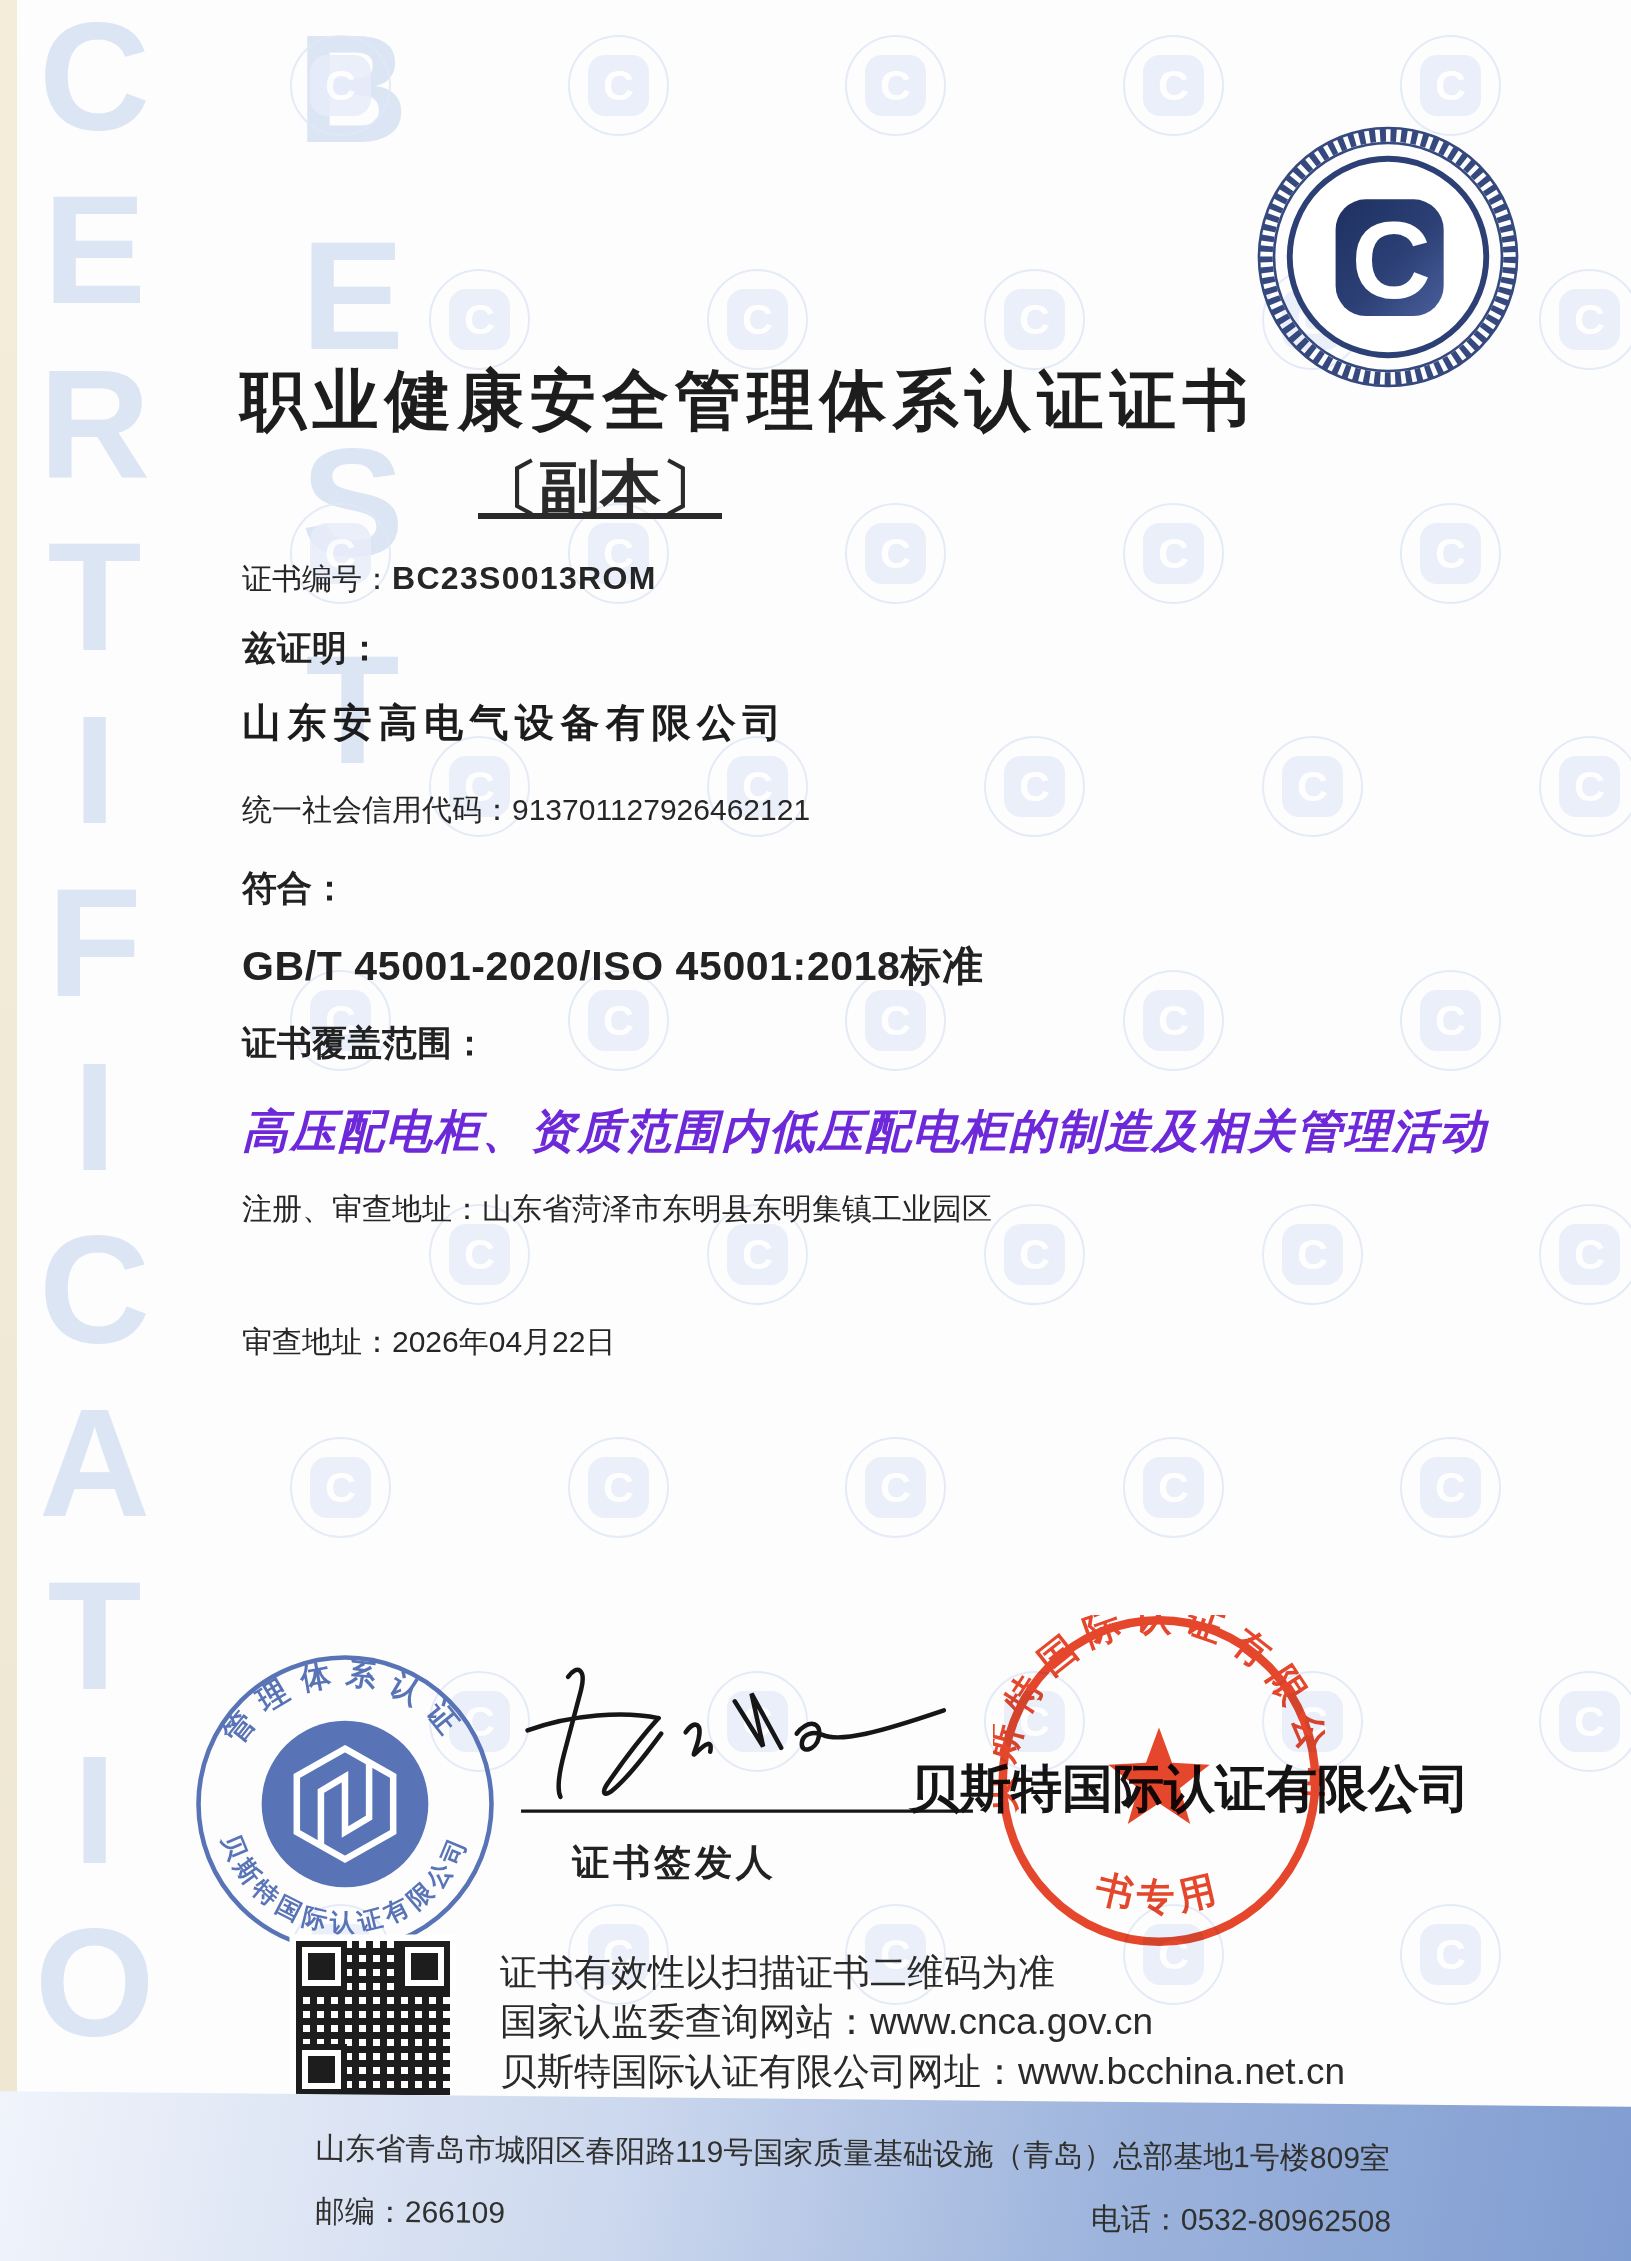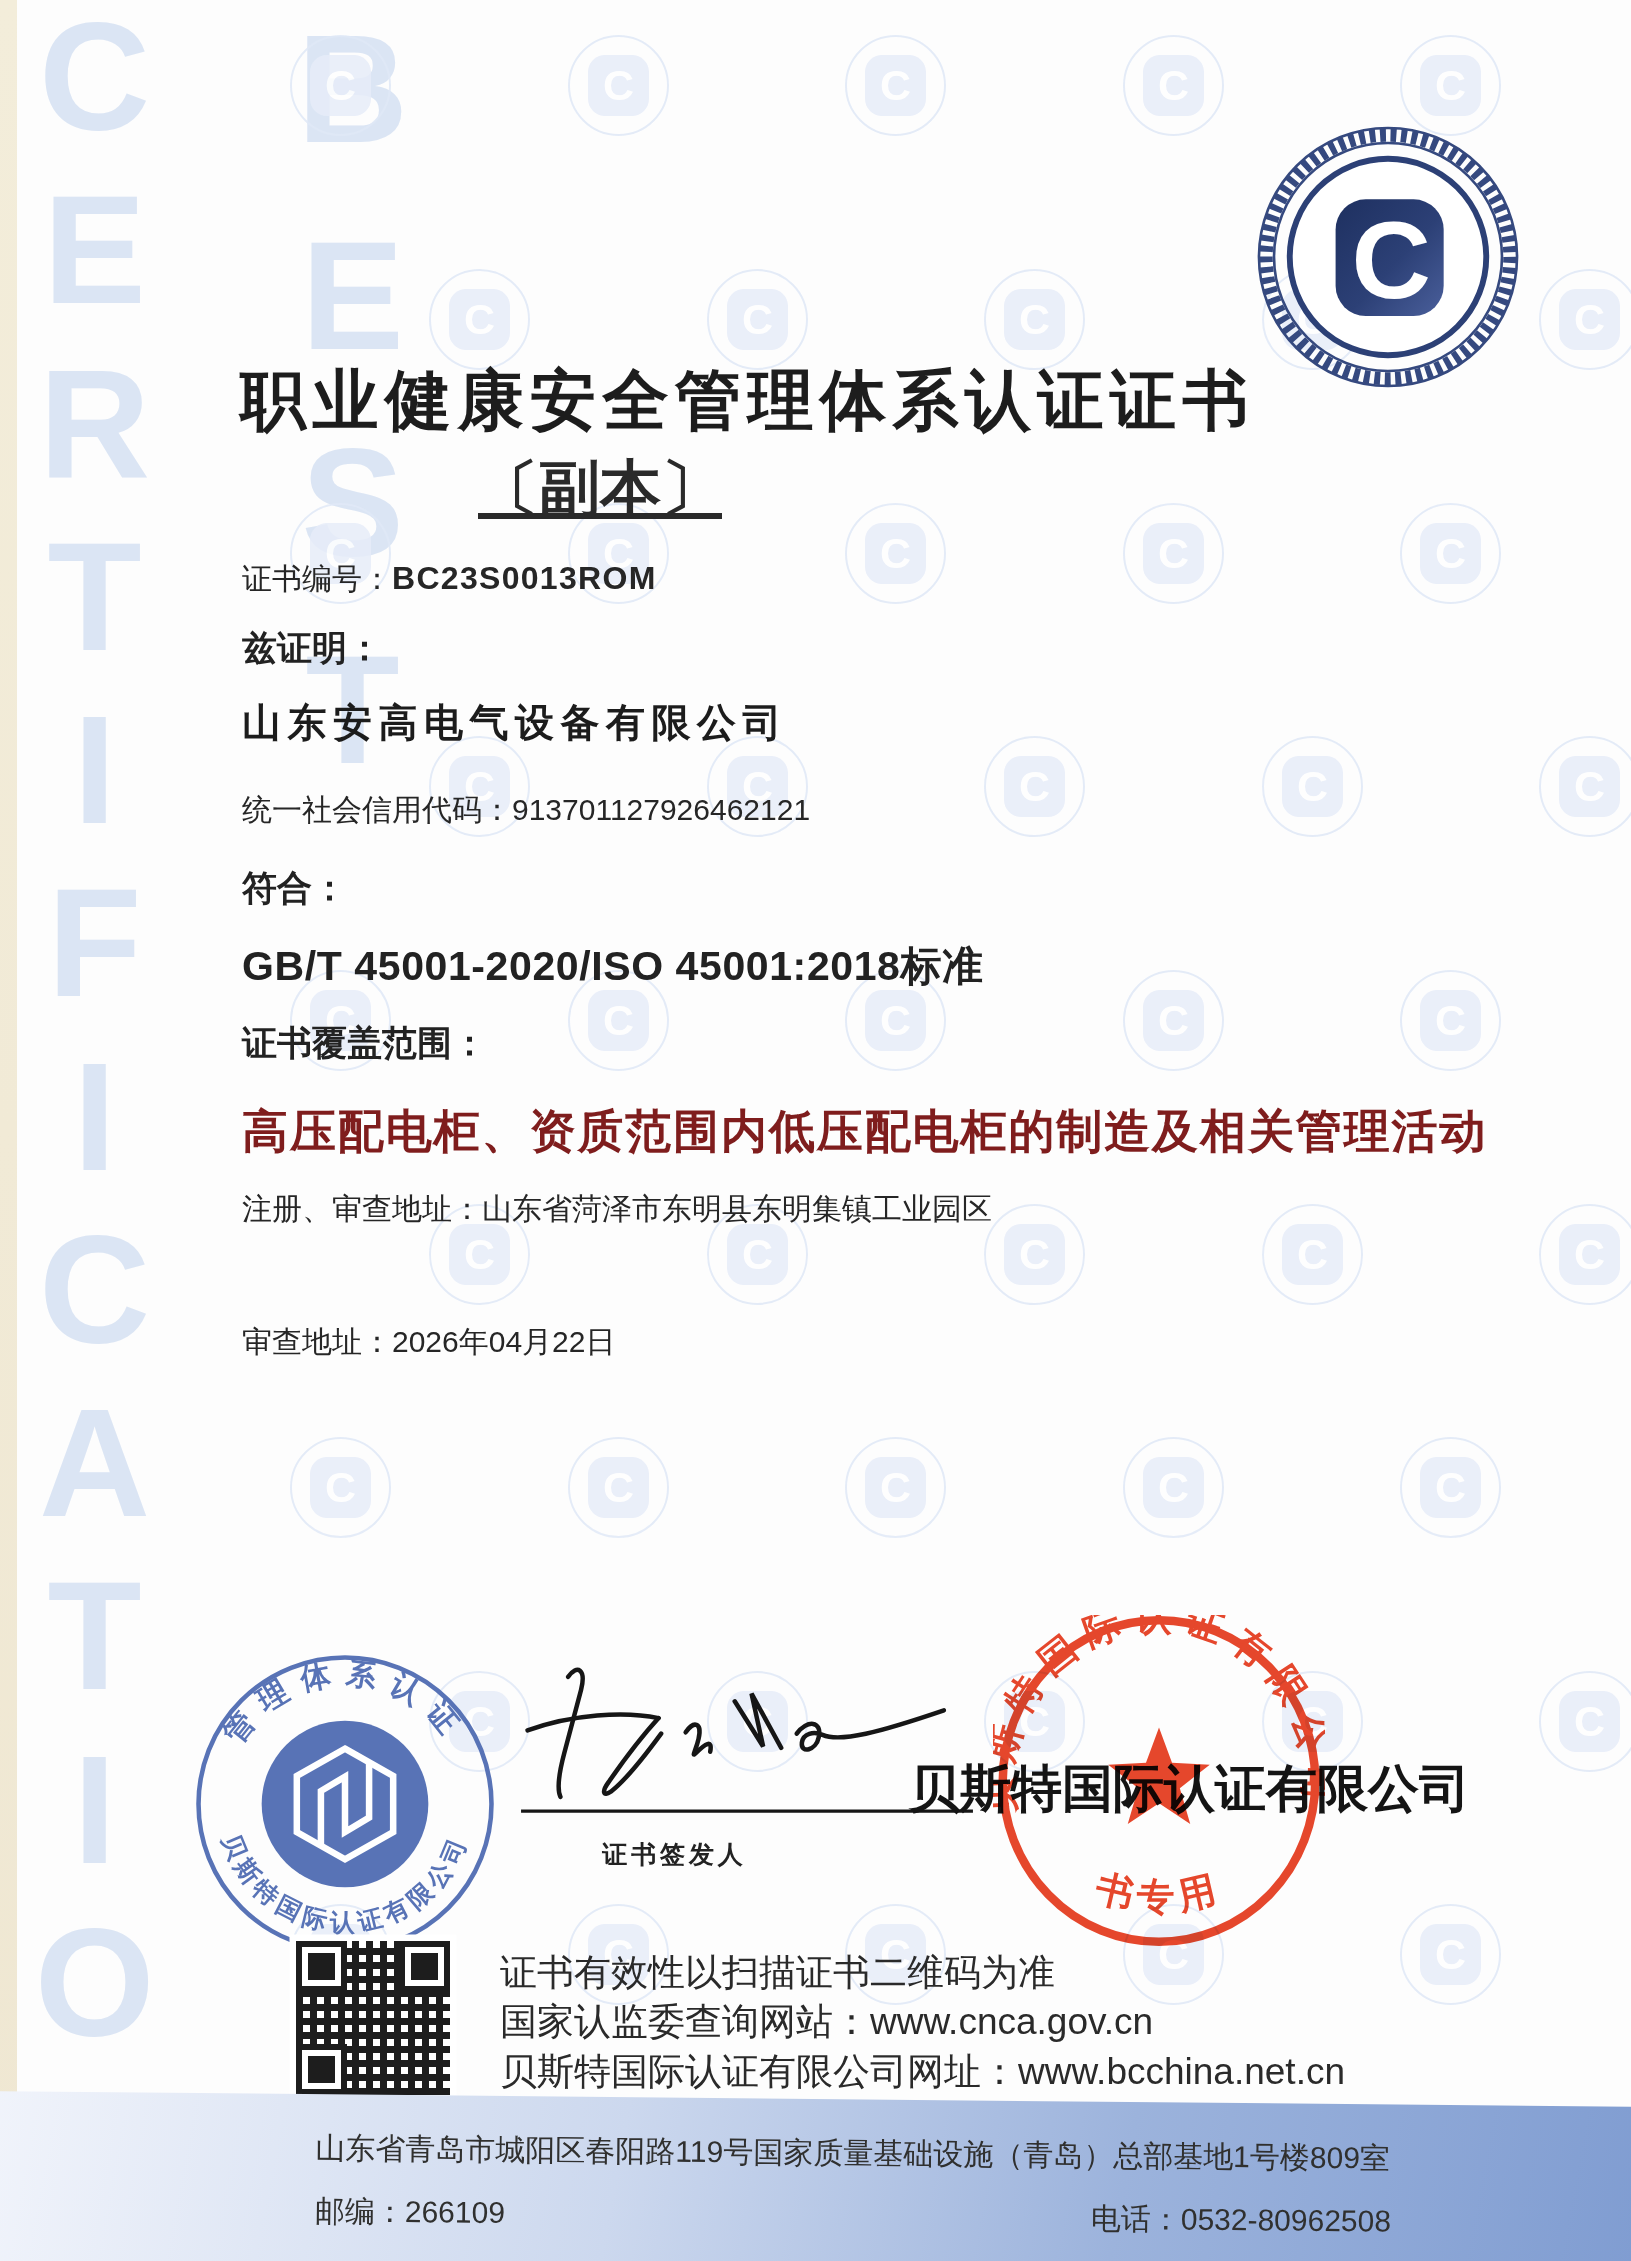--- a/index.html
+++ b/index.html
@@ -27,28 +27,28 @@
   .copytag{left:413px;top:448px;width:374px;text-align:center;font-size:61px;font-weight:bold;color:#2a2a2a;text-decoration:underline;}
   .lbl{font-size:30px;color:#262626;}
   .l-certno{left:242px;top:559px;}
   .l-certno b{font-size:32px;letter-spacing:1.3px;}
   .l-certify{left:242px;top:625px;font-size:35px;font-weight:600;}
   .l-company{left:242px;top:696px;font-size:39px;font-weight:bold;letter-spacing:6.5px;color:#1c1c1c;}
   .l-credit{left:242px;top:790px;}
   .l-comply{left:242px;top:865px;font-size:35px;font-weight:600;}
   .l-standard{left:242px;top:939px;font-size:41px;font-weight:600;letter-spacing:0.6px;}
   .l-scopelbl{left:242px;top:1020px;font-size:35px;font-weight:600;}
-  .l-scope{left:242px;top:1101px;font-size:46px;font-weight:bold;letter-spacing:1.9px;color:#7f1d1d;}
+  .l-scope{left:242px;top:1101px;font-size:46px;font-weight:bold;letter-spacing:1.9px;color:#6d28d9;font-style:italic;}
   .l-audit{left:242px;top:1189px;}
   .l-issue{left:242px;top:1256px;}
   .l-valid{left:242px;top:1322px;}
   
   .blue-seal{position:absolute;left:192px;top:1651px;width:306px;height:306px;z-index:2;}
   .signature{position:absolute;left:492px;top:1656px;width:510px;height:181px;z-index:2;}
-  .signer{left:552px;top:1838px;width:245px;text-align:center;font-size:25px;letter-spacing:3.9px;font-weight:600;z-index:2;}
+  .signer{left:552px;top:1838px;width:245px;text-align:center;font-size:37px;letter-spacing:3.9px;font-weight:600;z-index:2;}
   .issuer-name{left:909px;top:1755px;font-size:51px;font-weight:bold;color:#141414;z-index:3;}
   .red-seal{position:absolute;left:993px;top:1615px;width:332px;height:332px;z-index:4;
             mix-blend-mode:multiply;opacity:.93;}
   
   .qr{position:absolute;left:296px;top:1941px;width:154px;height:154px;z-index:2;
       box-shadow:0 0 0 6.5px #fff;
       background:repeating-linear-gradient(0deg,#1d1d1d 0 7px,transparent 7px 14px),
                  repeating-linear-gradient(90deg,#1d1d1d 0 7px,#fff 7px 14px);}
   .qr .f{position:absolute;width:39px;height:39px;border:6.5px solid #1d1d1d;background:#fff;}
   .qr .f::after{content:"";position:absolute;inset:5.8px;background:#1d1d1d;}

